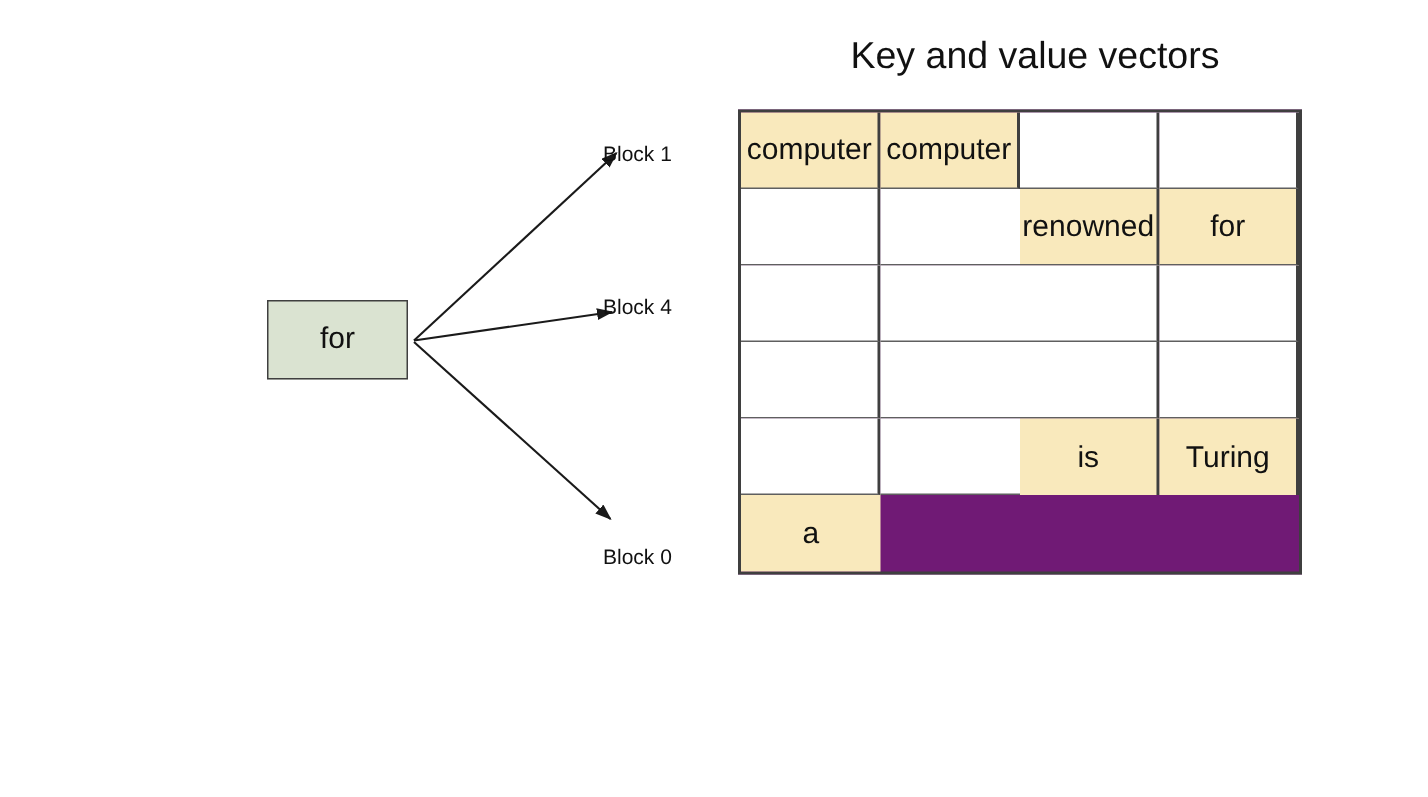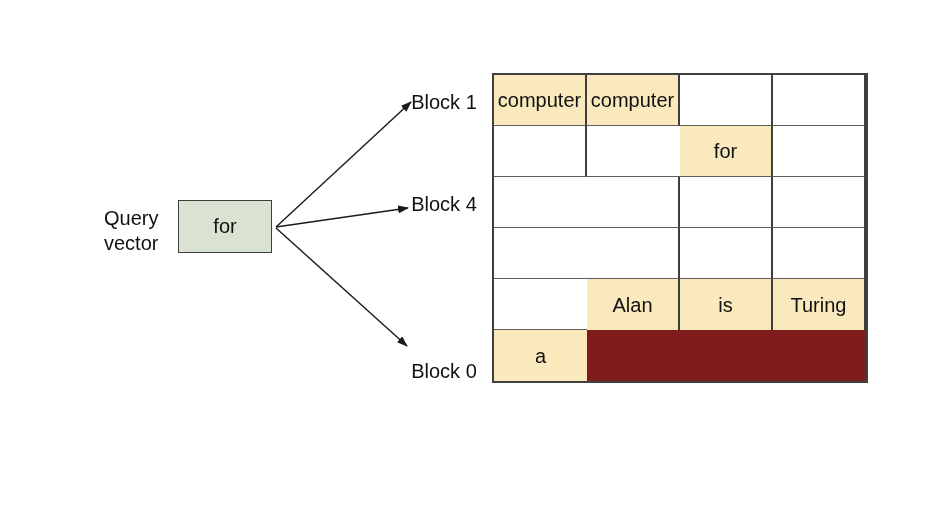--- a/index.html
+++ b/index.html
@@ -23,43 +23,43 @@
     color: #111;
   }
   .kv-table {
     position: absolute;
     left: 492px;
     top: 73px;
     display: grid;
     grid-template-columns: repeat(4, 93px);
     grid-auto-rows: 51px;
     border: 2px solid var(--table-border, #3f3f3f);
-    background: #7f1d1d;
+    background: #701a75;
   }
   .cell {
     box-sizing: border-box;
     border-right: 2px solid var(--table-border, #3f3f3f);
     border-bottom: 1.5px solid var(--grid-line, #5f5f5f);
     display: flex;
     align-items: center;
     justify-content: center;
     font-size: 20px;
     line-height: 1.1;
     text-align: center;
     white-space: pre-line;
     background: #ffffff;
   }
   .cell.col-last { border-right: none; }
   .cell.row-last { border-bottom: none; }
   .cell.hl { background: var(--highlight, #f9e9bc); }
   .block-label {
     position: absolute;
     width: 84px;
-    text-align: center;
-    font-size: 20px;
+    text-align: left;
+    font-size: 14px;
     line-height: 24px;
     color: #111;
   }
   .block-label.b1 { left: 402px; top: 90px; }
   .block-label.b2 { left: 402px; top: 192px; }
   .block-label.b0 { left: 402px; top: 344px; margin-top: 15px; }
   .query-label {
     position: absolute;
     left: 104px;
     top: 206px;
@@ -87,65 +87,64 @@
     left: 0; top: 0;
     width: 952px; height: 531px;
     pointer-events: none;
   }
 </style>
 </head>
 <body>
 
 <div class="canvas">
 
+  <div class="title">Key and value vectors</div>
 
   <svg class="arrow-layer" viewBox="0 0 952 531" xmlns="http://www.w3.org/2000/svg">
     <defs>
       <marker id="ah" markerUnits="userSpaceOnUse" markerWidth="12" markerHeight="9" refX="10" refY="4" orient="auto">
         <path d="M0,0 L11,4 L0,8 Z" fill="#1a1a1a"></path>
       </marker>
     </defs>
     <line x1="276" y1="227" x2="411" y2="102" stroke="#1a1a1a" stroke-width="1.4" marker-end="url(#ah)"></line>
     <line x1="276" y1="227" x2="408" y2="208" stroke="#1a1a1a" stroke-width="1.4" marker-end="url(#ah)"></line>
     <line x1="276" y1="228" x2="407" y2="346" stroke="#1a1a1a" stroke-width="1.4" marker-end="url(#ah)"></line>
   </svg>
 
-  <div class="query-label">Query
-vector</div>
   <div class="query-box">
     <span>for</span>
   </div>
 
   <div class="block-label b1">Block 1</div>
   <div class="block-label b2">Block 4</div>
   <div class="block-label b0">Block 0</div>
 
   <div class="kv-table">
 
     <div class="cell hl">computer</div>
     <div class="cell hl">computer</div>
 
     <div class="cell"></div>
     <div class="cell"></div>
     <div class="cell"></div>
     <div class="cell col-last"></div>
 
+    <div class="cell hl">renowned</div>
     <div class="cell hl">for</div>
     <div class="cell"></div>
     <div class="cell col-last"></div>
 
     <div class="cell"></div>
     <div class="cell"></div>
     <div class="cell"></div>
     <div class="cell col-last"></div>
 
     <div class="cell"></div>
     <div class="cell"></div>
     <div class="cell"></div>
     <div class="cell col-last"></div>
 
-    <div class="cell row-last hl">Alan</div>
     <div class="cell row-last hl">is</div>
     <div class="cell row-last hl">Turing</div>
     <div class="cell col-last row-last hl">a</div>
   </div>
 
 </div>
 
 </body></html>

